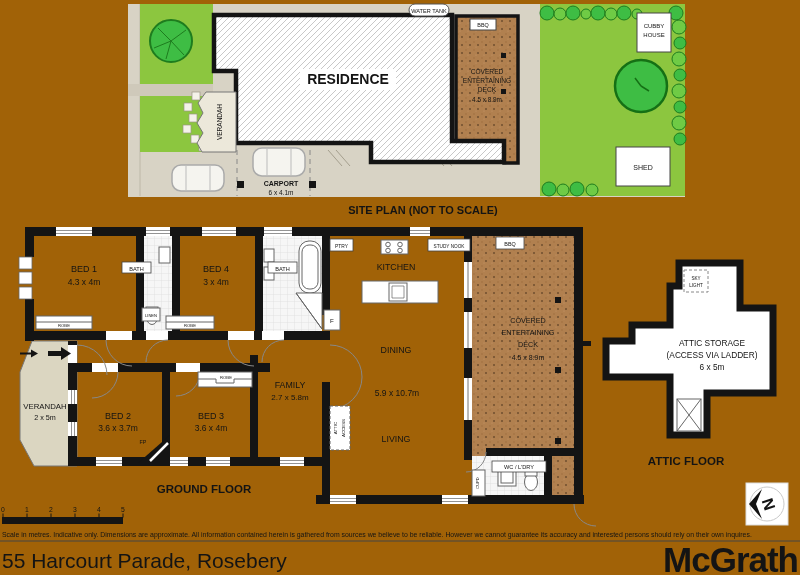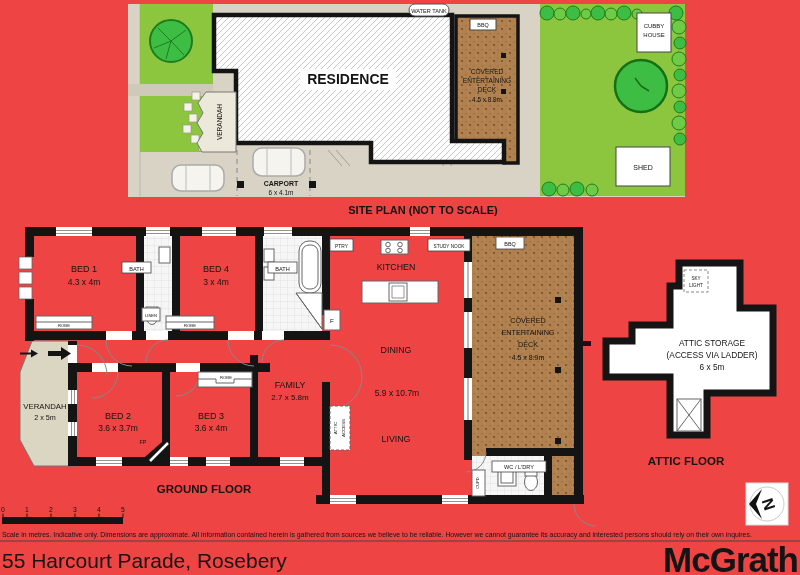--- a/index.html
+++ b/index.html
@@ -1,16 +1,16 @@
 <!DOCTYPE html>
 <html><head>
 <meta charset="utf-8">
 <style>
   html,body{margin:0;padding:0;background:#fff;}
-  .page{position:relative;width:800px;height:575px;background:#ef4444;overflow:hidden;
+  .page{position:relative;width:800px;height:575px;background:#a16207;overflow:hidden;
         font-family:"Liberation Sans", sans-serif;}
   svg{display:block;}
   text{font-family:"Liberation Sans", sans-serif;fill:#141414;}
 </style>
 </head>
 <body>
 
 <div class="page">
 <svg width="800" height="575" viewBox="0 0 800 575">
   <defs>

